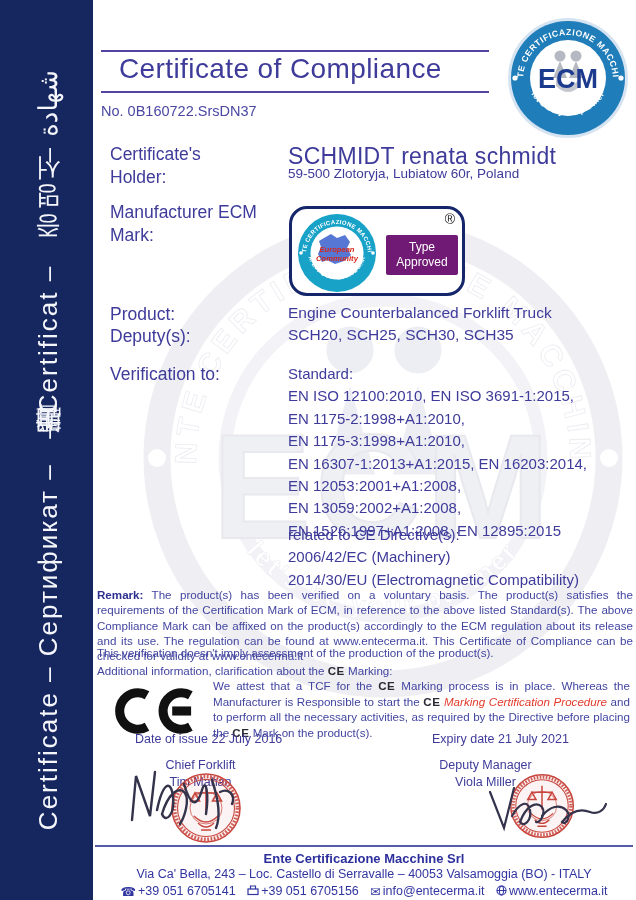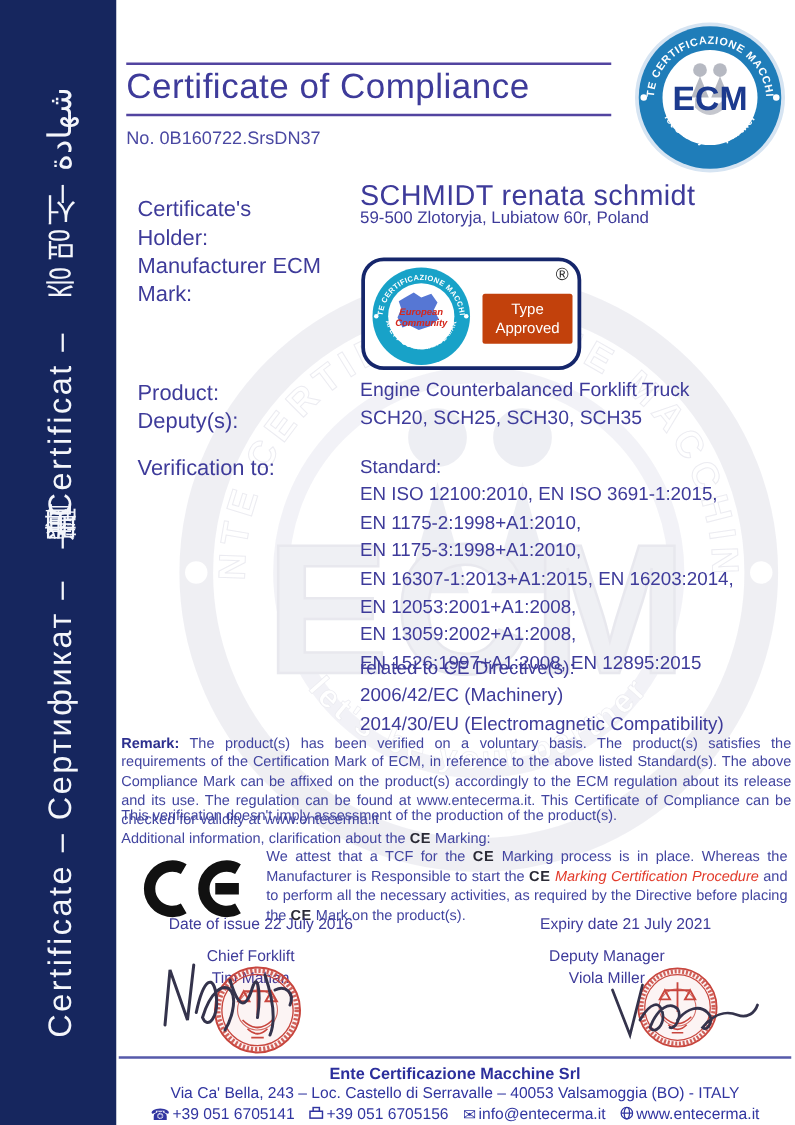--- a/index.html
+++ b/index.html
@@ -7,37 +7,37 @@
         font-family:"Liberation Sans",sans-serif;}
   
   .sidebar{position:absolute;left:0;top:0;width:93px;height:900px;background:#16265e;}
   .vtext{position:absolute;left:50%;top:50%;transform:translate(-50%,-50%) rotate(180deg);
          writing-mode:vertical-rl;white-space:nowrap;color:#f4f6fb;font-size:26px;
          letter-spacing:2px;}
   
   .watermark{position:absolute;left:118px;top:208px;width:514px;height:520px;opacity:.55;z-index:0;}
   
   .hline{position:absolute;left:101px;width:388px;height:2px;background:#5244a0;z-index:1;}
-  .title{position:absolute;left:101px;top:53px;width:392px;font-size:28px;color:#3e3b9a;
+  .title{position:absolute;left:119px;top:53px;width:392px;font-size:28px;color:#3e3b9a;
          letter-spacing:.4px;z-index:1;}
   .certno{position:absolute;left:101px;top:103px;font-size:14.5px;color:#4a48a2;z-index:1;}
   .ecm-logo{position:absolute;left:506px;top:16px;width:124px;height:124px;z-index:2;}
   
   .lbl{position:absolute;left:110px;color:#3e3b9a;font-size:17.5px;line-height:23px;z-index:1;}
   .val{position:absolute;left:288px;color:#3e3b9a;z-index:1;}
   .holder-name{top:143px;font-size:23px;letter-spacing:.3px;}
   .holder-addr{top:166px;font-size:13.5px;}
   .pv{font-size:15.5px;}
   .stdblock{top:363px;width:348px;font-size:15px;line-height:22.4px;}
   .dirblock{top:524px;width:348px;font-size:15px;line-height:22.4px;}
   
   .markbox{position:absolute;left:289px;top:206px;width:176px;height:90px;box-sizing:border-box;
            border:3.5px solid #15266b;border-radius:18px;background:#fff;z-index:1;}
   .markbox .reg{position:absolute;right:7px;top:2px;font-size:14px;color:#1a1a1a;}
-  .typebox{position:absolute;left:94px;top:26px;width:72px;height:40px;background:#c2410c;
+  .typebox{position:absolute;left:94px;top:26px;width:72px;height:40px;background:#701a75;
            color:#fff;font-size:12px;text-align:center;line-height:15px;padding-top:5px;
            box-sizing:border-box;border-radius:2px;}
   .marklogo{position:absolute;left:4px;top:3px;width:82px;height:82px;}
   
   .remark{position:absolute;left:97px;top:587px;width:536px;font-size:11.6px;line-height:15.3px;
           color:#4245a0;text-align:justify;z-index:1;}
   .remark b{color:#2c2f8e;}
   .remark-note{position:absolute;left:97px;top:646px;width:536px;font-size:11.6px;color:#4245a0;z-index:1;}
   .additional{position:absolute;left:97px;top:664px;width:536px;font-size:11.6px;color:#4245a0;z-index:1;}
   .ce-inline{font-weight:700;letter-spacing:.5px;color:#2a2a35;}
@@ -127,21 +127,21 @@
       <path d="M63 62 L70 45 L77 62 Z"></path>
       <path d="M50 62 Q62 78 74 62 L74 70 Q62 82 50 70 Z" opacity="0.8"></path>
     </g>
     <text x="62" y="72" text-anchor="middle" font-size="27" font-weight="bold" fill="#1c3a8e">ECM</text>
     <path id="lgBot" d="M22,70 A42,42 0 0 0 102,70" fill="none"></path>
     <text font-size="8.4" font-weight="bold" letter-spacing="0.4" fill="#ffffff">
       <textPath href="#lgBot" startOffset="50%" text-anchor="middle">let's be your partner</textPath>
     </text>
   </svg>
 
-  <div class="lbl" style="top:156px">
+  <div class="lbl" style="top:143px">
     <div>Certificate's</div>
     <div>Holder:</div>
   </div>
   <div class="val holder-name">SCHMIDT renata schmidt</div>
   <div class="val holder-addr">59-500 Zlotoryja, Lubiatow 60r, Poland</div>
 
   <div class="lbl" style="top:201px">
     <div>Manufacturer ECM</div>
     <div>Mark:</div>
   </div>

